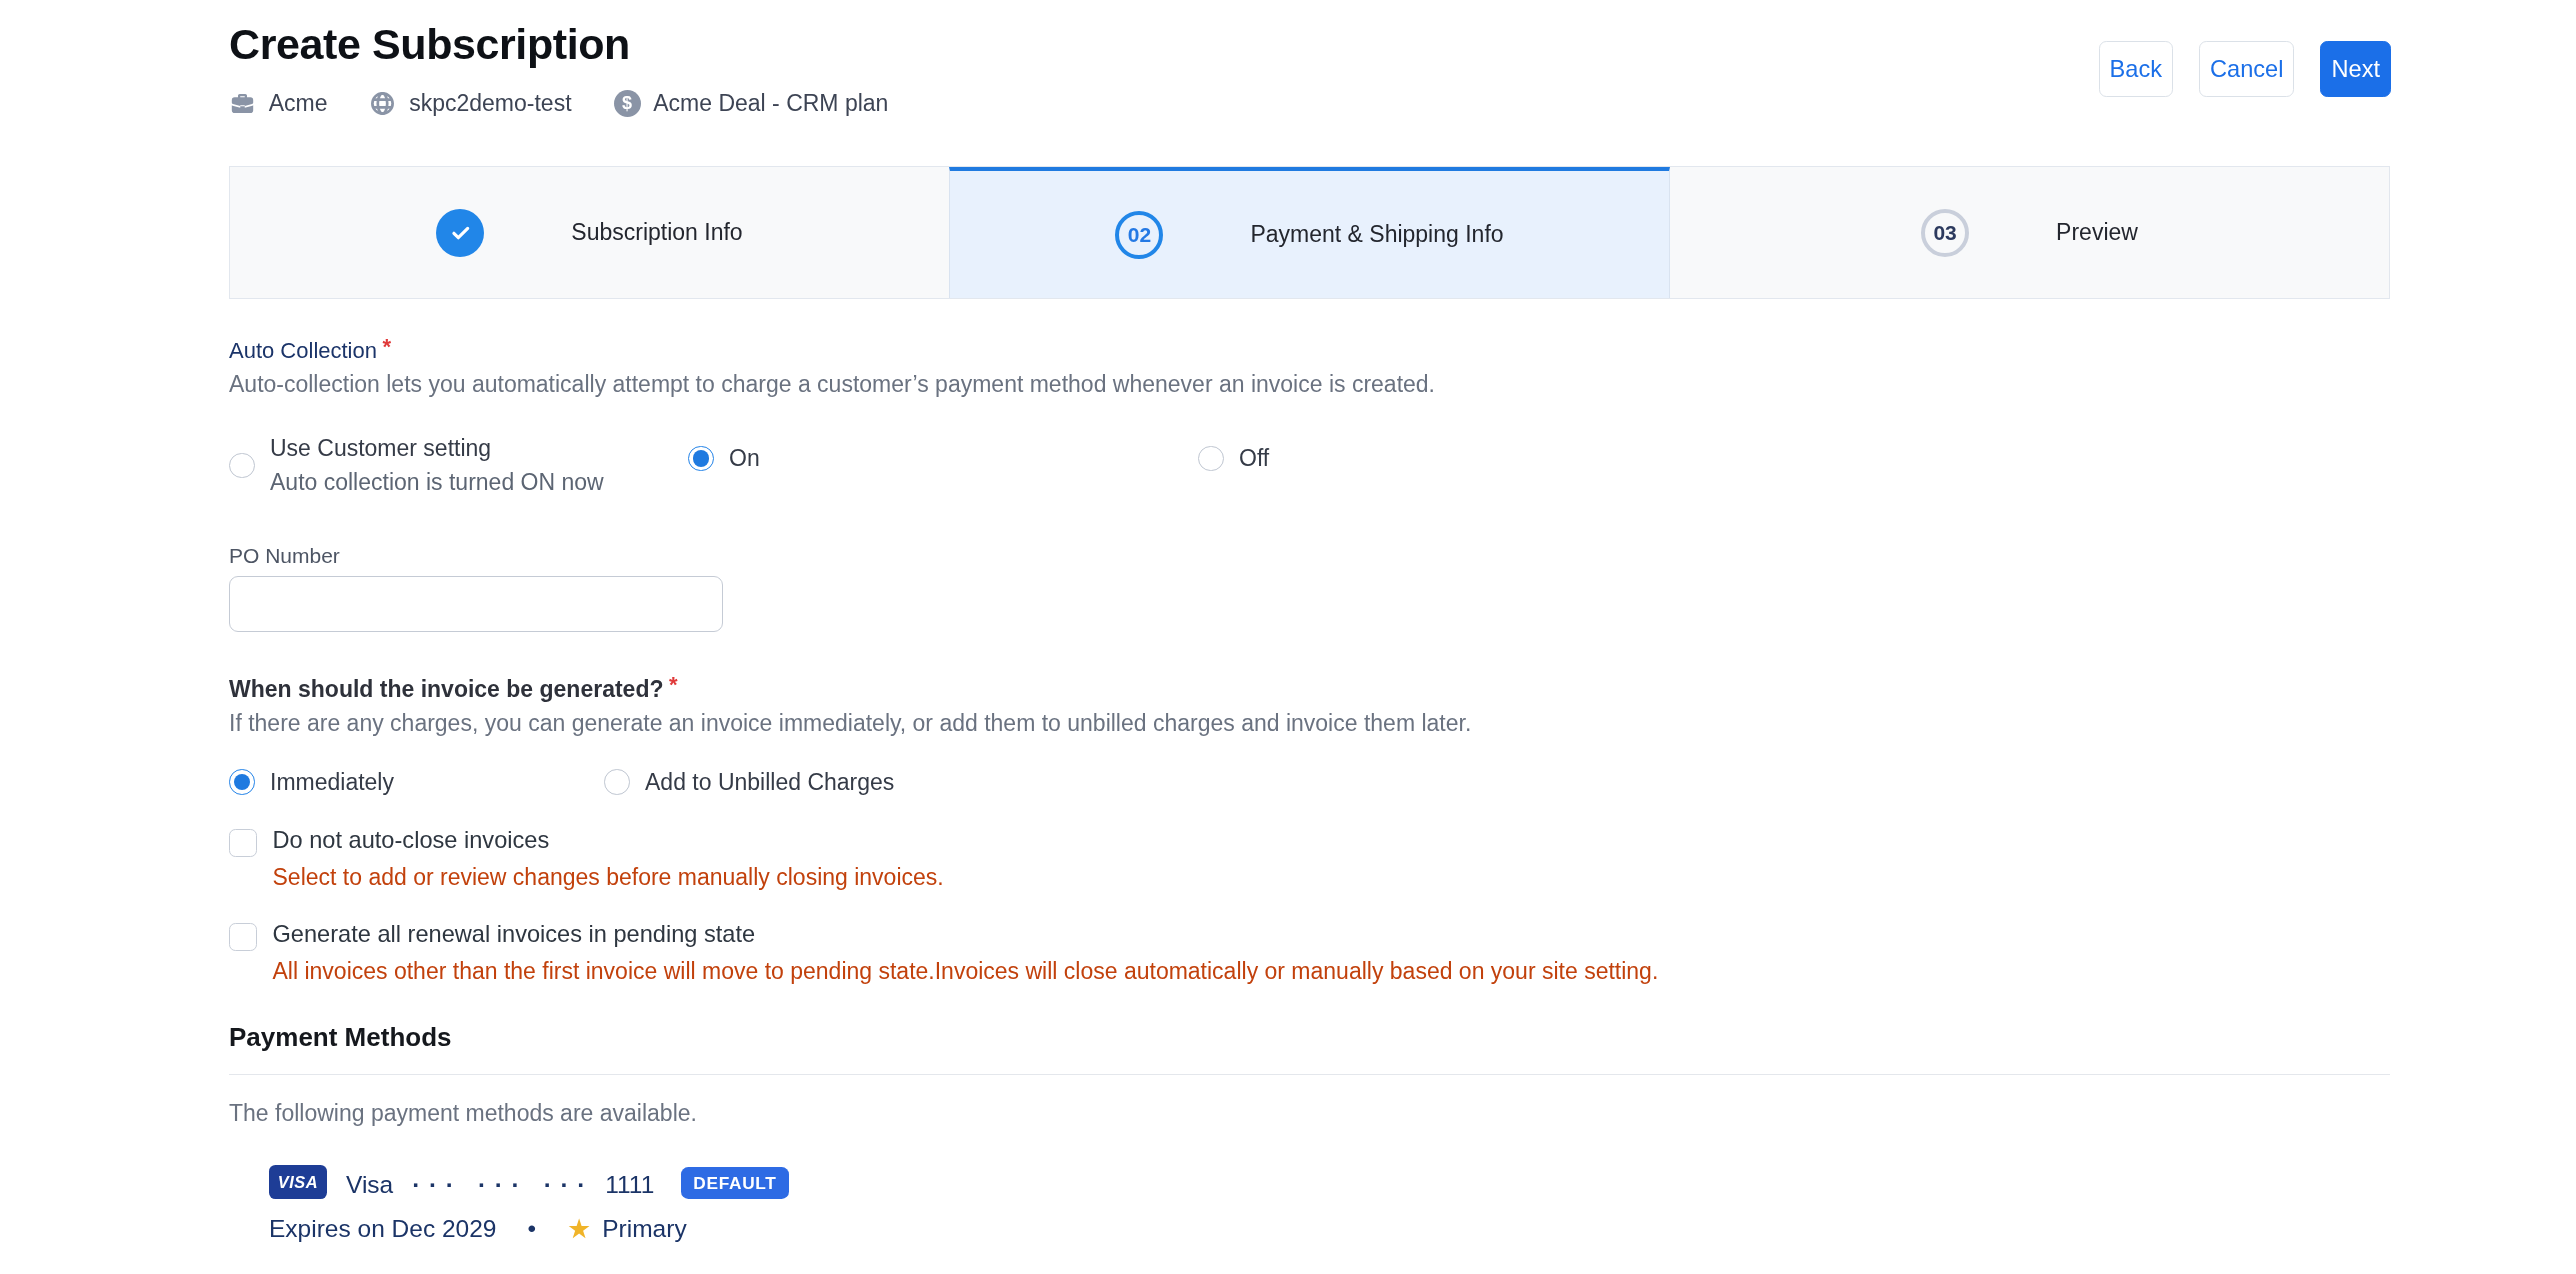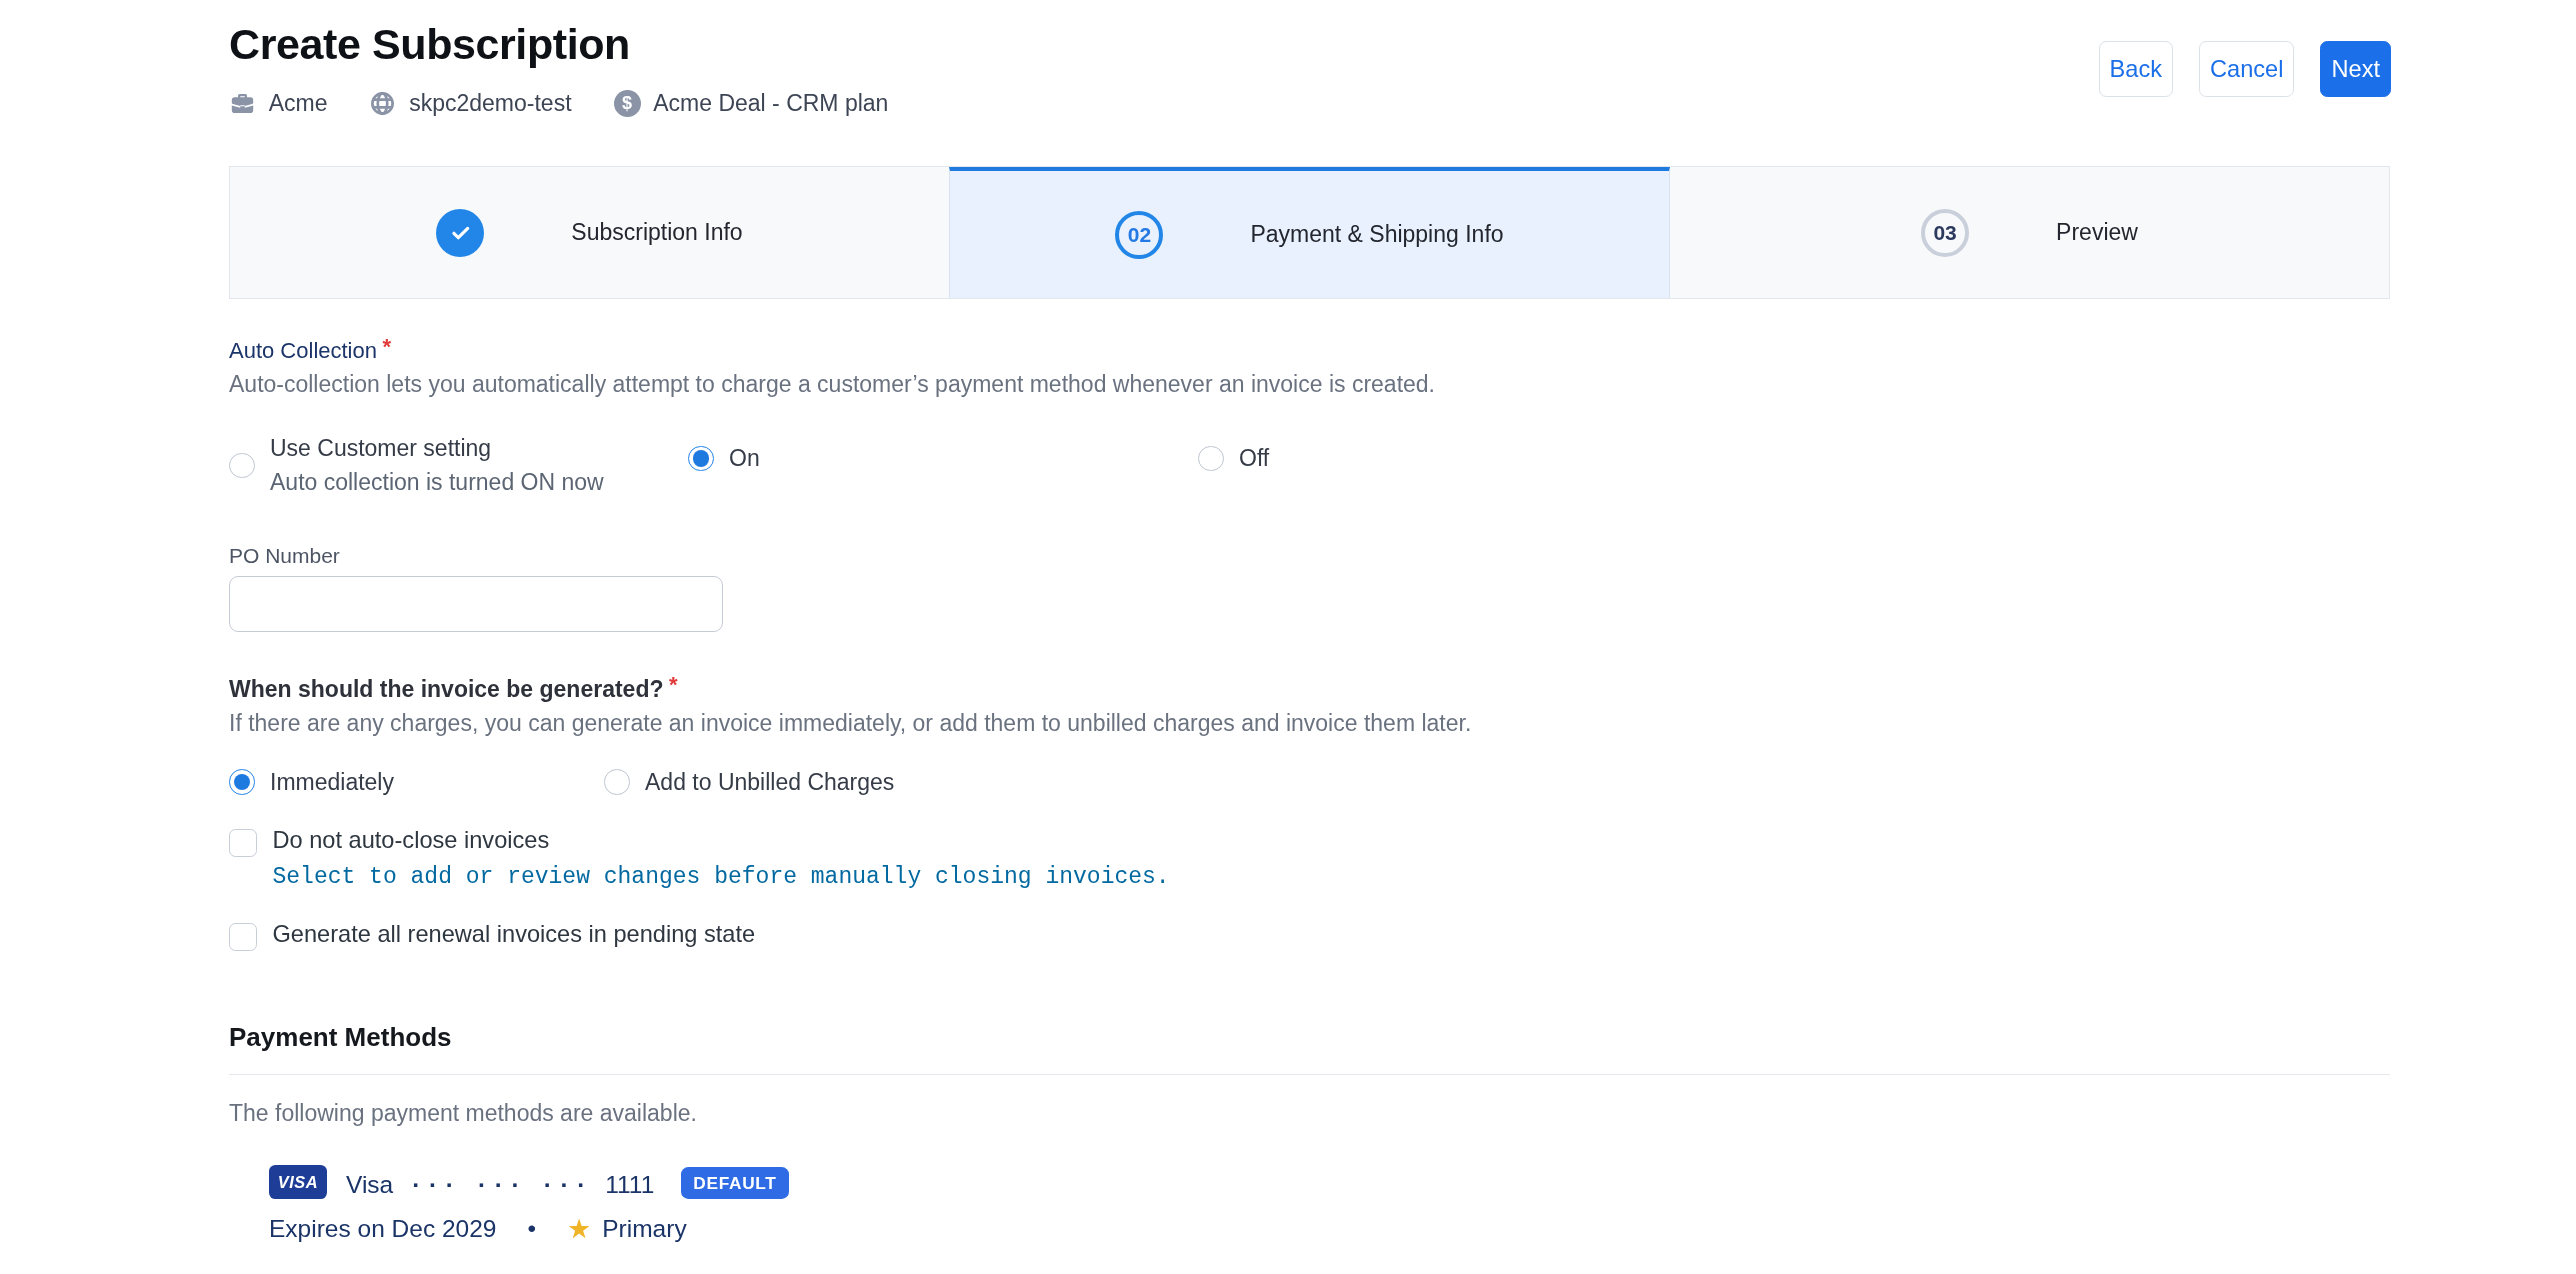--- a/index.html
+++ b/index.html
@@ -67,21 +67,21 @@
        padding:0 16.4px;color:#30333d;font-family:inherit;outline:none;}
 
   .ig-label{left:229px;top:676px;}
   .ig-desc{left:229px;top:710px;}
 
   
   .cb-row{display:flex;gap:15.5px;align-items:flex-start;cursor:pointer;}
   .checkbox{width:28px;height:28px;border:1.8px solid #c8ced8;border-radius:6.4px;background:#fff;
        box-sizing:border-box;flex:none;margin-top:1.8px;}
   .cb-label{font-size:23.6px;color:#2e3640;}
-  .cb-desc{font-size:23px;color:#0369a1;margin-top:10px;font-family:Liberation Mono, monospace;}
+  .cb-desc{font-size:23px;color:#c2410c;margin-top:10px;}
   .cb1{left:229px;top:827px;}
   .cb2{left:229px;top:921px;}
 
   
   .pm-title{left:229px;top:1022px;font-size:26px;font-weight:600;color:#15181d;}
   .pm-divider{left:229px;top:1074px;width:2161px;height:0.9px;background:#e4e7ec;}
   .pm-desc{left:229px;top:1100px;}
   .pm-card{left:269px;top:1165px;}
   .pm-row1{display:flex;align-items:flex-end;gap:19px;}
   .visa-badge{width:58px;height:34px;background:#1e3d96;border-radius:6.4px;color:#fff;
@@ -198,20 +198,21 @@
   <span class="checkbox"></span>
   <span>
     <div class="cb-label">Do not auto-close invoices</div>
     <div class="cb-desc">Select to add or review changes before manually closing invoices.</div>
   </span>
 </div>
 <div class="abs cb-row cb2">
   <span class="checkbox"></span>
   <span>
     <div class="cb-label">Generate all renewal invoices in pending state</div>
+    <div class="cb-desc">All invoices other than the first invoice will move to pending state.Invoices will close automatically or manually based on your site setting.</div>
   </span>
 </div>
 
 <div class="abs pm-title">Payment Methods</div>
 <div class="abs pm-divider"></div>
 <div class="abs desc pm-desc">The following payment methods are available.</div>
 
 <div class="abs pm-card">
   <div class="pm-row1">
     <span class="visa-badge">VISA</span>

